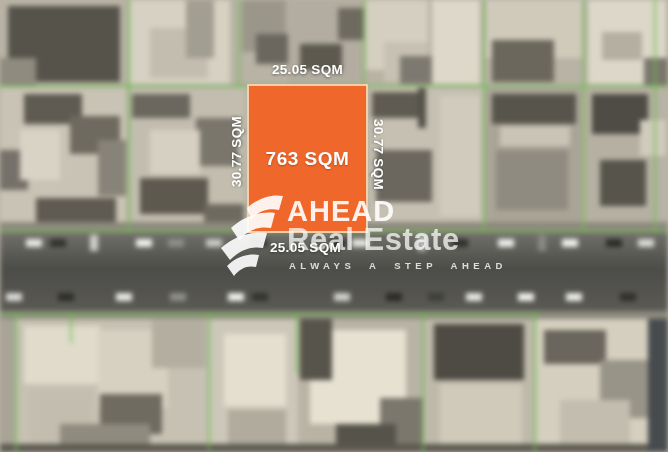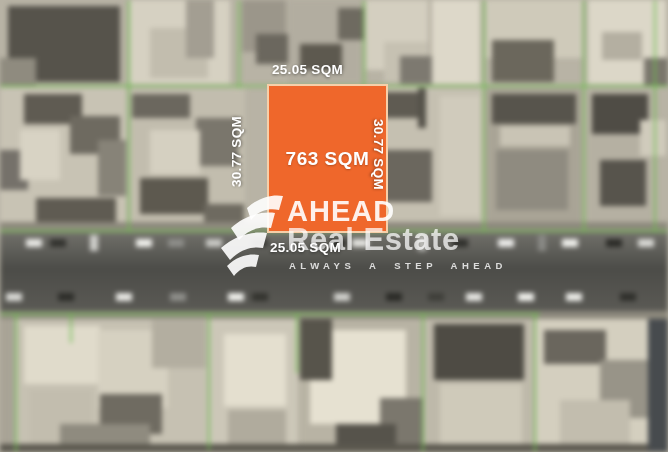--- a/index.html
+++ b/index.html
@@ -14,21 +14,21 @@
   #map-bg .rect{position:absolute;}
   #road-band{position:absolute;left:0;top:233px;width:668px;height:79px;
     background:linear-gradient(#706f69,#4c4c48 45%,#5b5a55);}
   .sidewalk{position:absolute;left:0;width:668px;background:#8d897d;}
   .gline{position:absolute;opacity:.8;background:var(--boundary-green,#6CBE4B);}
   
   #plot{
     position:absolute;left:247px;top:84px;width:121px;height:149px;z-index:2;
     background:var(--plot-fill,#EF672B);
     border:2px solid var(--plot-border,#F6CFA9);
-    display:flex;align-items:center;justify-content:center;margin-left:20px;
+    display:flex;align-items:center;justify-content:center;
   }
   .dim-label,#plot-area-label{
     color:#fff;font-weight:bold;letter-spacing:.3px;
     text-shadow:0 1px 3px rgba(0,0,0,.45);white-space:nowrap;
   }
   #plot-area-label{font-size:19px;letter-spacing:.5px;text-shadow:0 1px 2px rgba(0,0,0,.25);}
   .dim-label{position:absolute;font-size:13.5px;text-align:center;z-index:4;}
   #dim-top{left:247px;top:62px;width:121px;}
   #dim-bottom{left:245px;top:240px;width:121px;}
   #dim-left{left:191px;top:144px;width:90px;transform:rotate(-90deg);}

